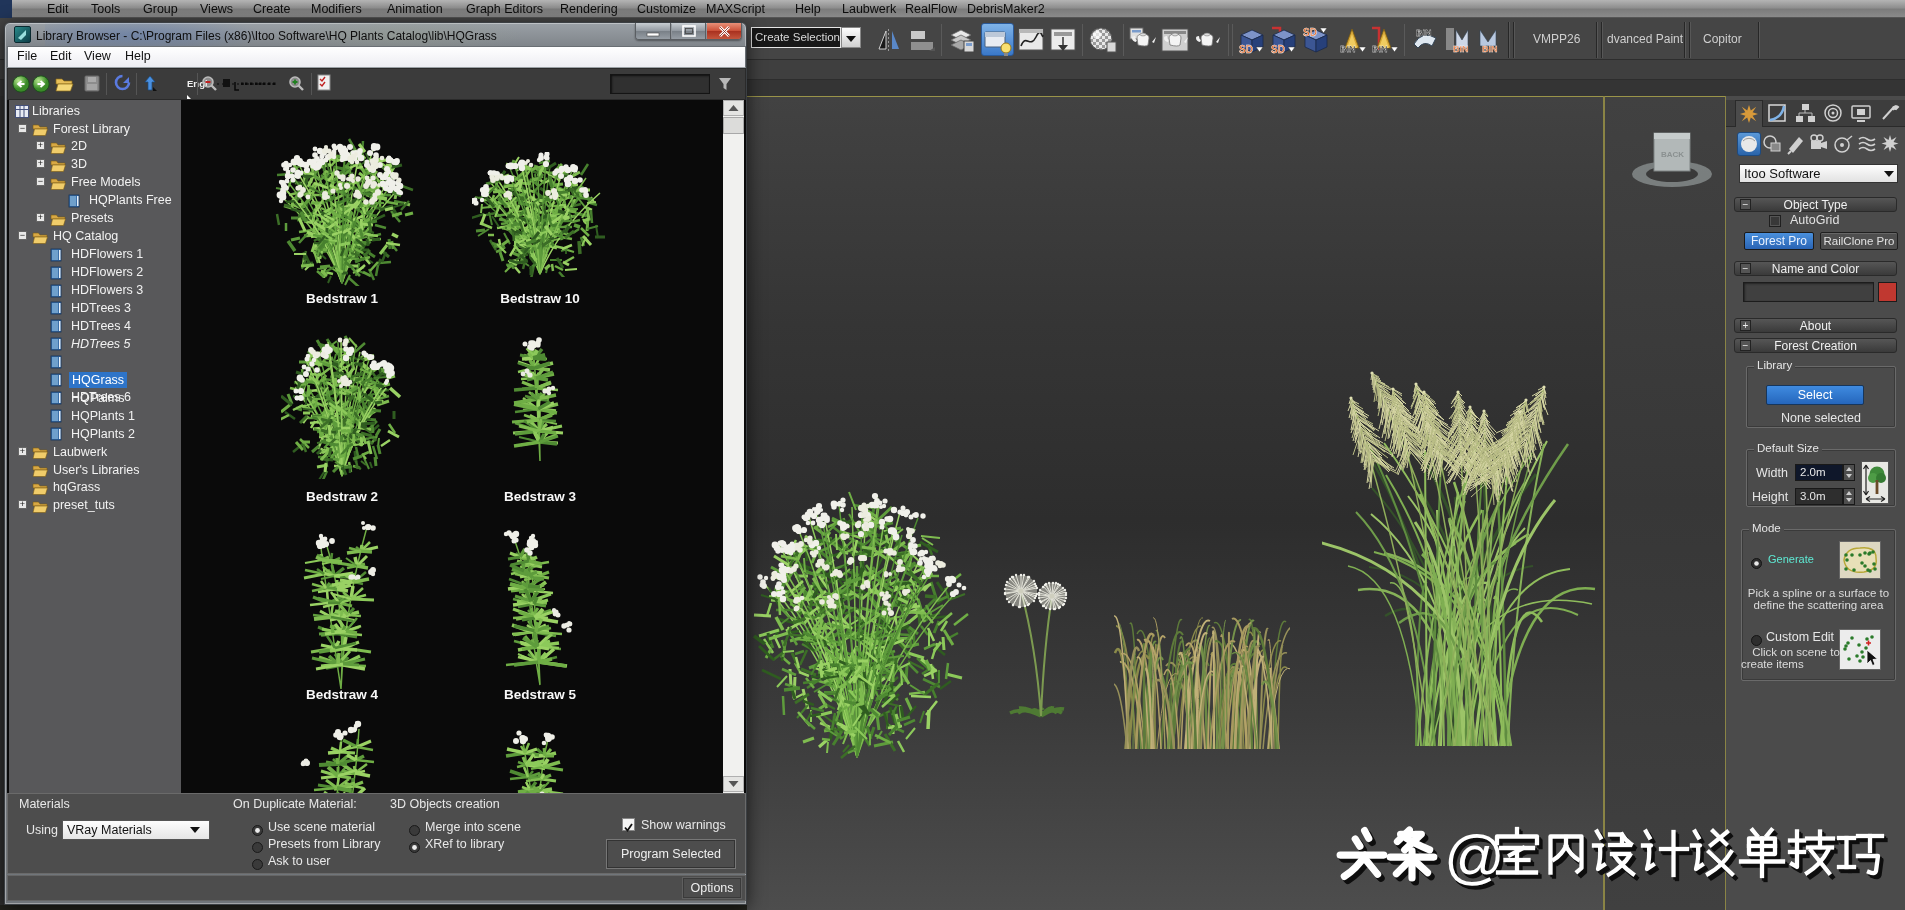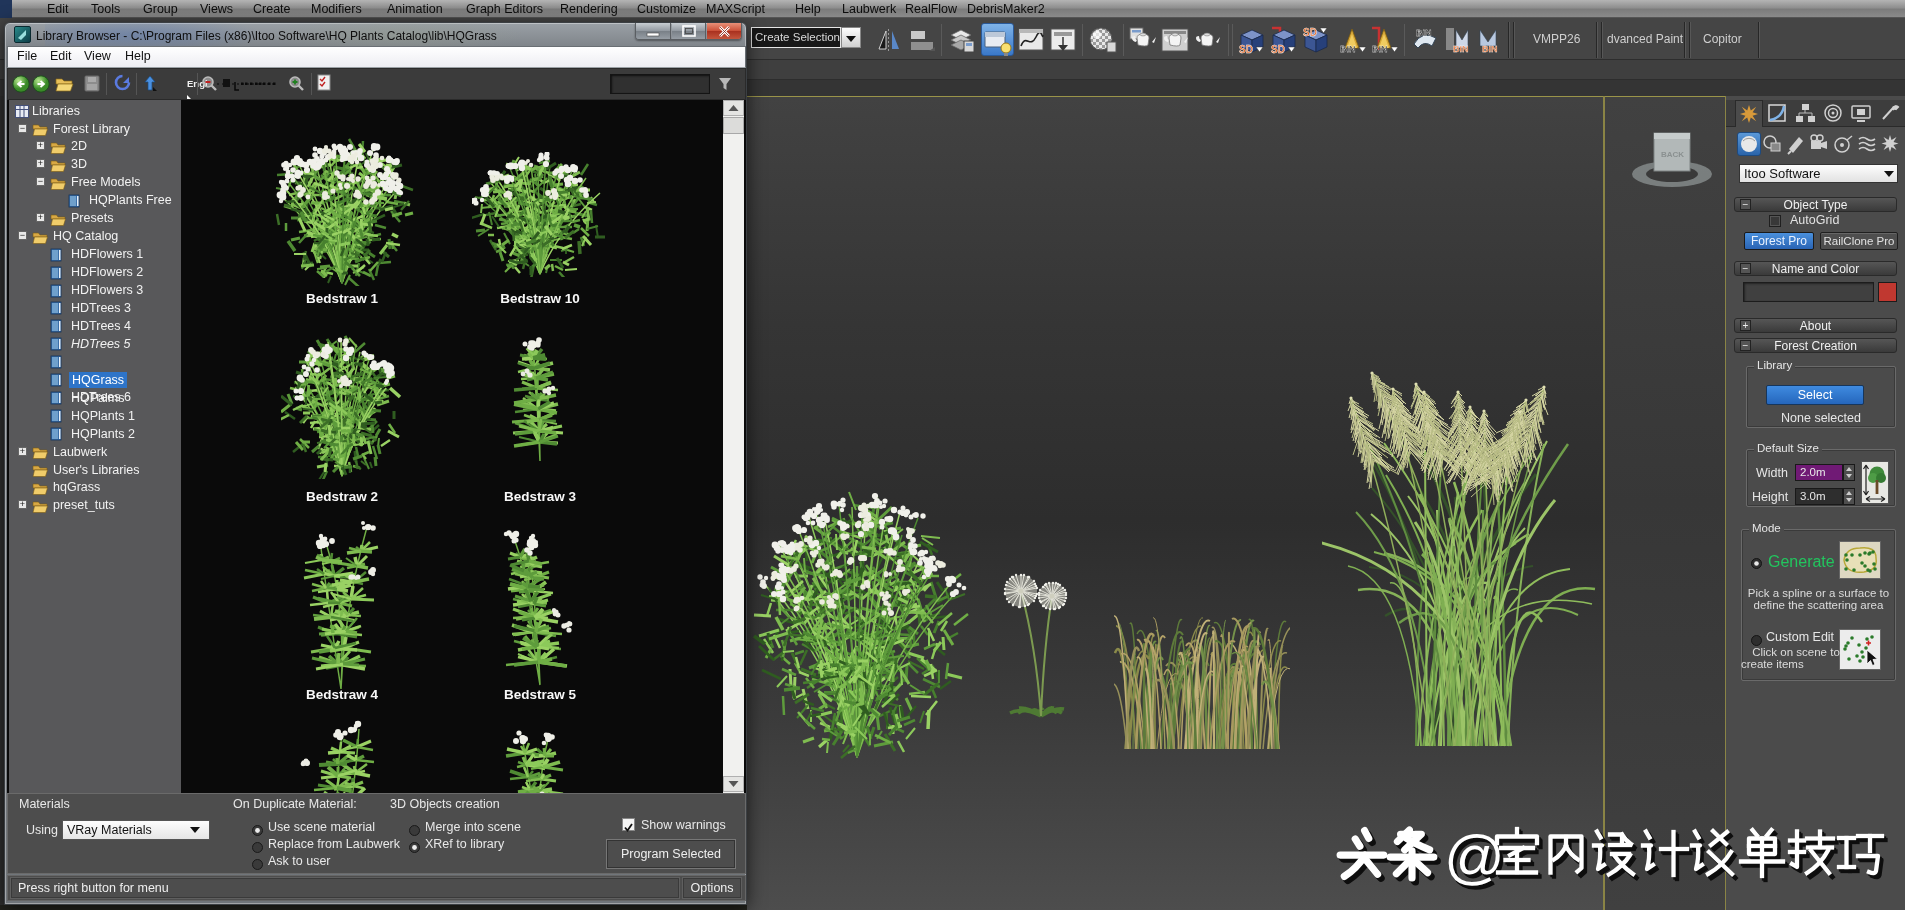--- a/index.html
+++ b/index.html
@@ -769,21 +769,21 @@
     <div class="abs" style="left:1740px;top:340px;width:11px;height:11px;background:#555;border:1px solid #222;color:#eee;font-size:10px;line-height:9px;text-align:center;">−</div>
     <div class="tx" style="left:1734px;top:339px;width:163px;text-align:center;font-size:12px;color:#f0f0f0;">Forest Creation</div>
 <div class="abs" style="left:1746px;top:366px;width:150px;height:62px;border:1px solid #6a6a6a;box-shadow:inset 0 0 0 1px #3a3a3a;border-radius:2px;"></div>
     <div class="tx" style="left:1754px;top:359px;background:#4b4b4b;padding:0 3px;font-size:11.5px;color:#e6e6e6;">Library</div>
 <div class="abs" style="left:1766px;top:385px;width:98px;height:20px;background:linear-gradient(#3f8be0,#2566bc);border:1px solid #16365c;border-radius:2px;color:#fff;font-size:12.5px;text-align:center;line-height:19px;">Select</div>
 <div class="tx" style="left:1746px;top:411px;width:150px;text-align:center;font-size:12.5px;color:#e6e6e6;">None selected</div>
 <div class="abs" style="left:1746px;top:449px;width:150px;height:58px;border:1px solid #6a6a6a;box-shadow:inset 0 0 0 1px #3a3a3a;border-radius:2px;"></div>
     <div class="tx" style="left:1754px;top:442px;background:#4b4b4b;padding:0 3px;font-size:11.5px;color:#e6e6e6;">Default Size</div>
 <div class="tx" style="left:1756px;top:466px;font-size:12.5px;color:#e6e6e6;">Width</div>
 <div class="tx" style="left:1752px;top:490px;font-size:12.5px;color:#e6e6e6;">Height</div>
-<div class="abs" style="left:1795px;top:464px;width:48px;height:17px;background:#701a75;border:1px solid #191919;color:#e8e8e8;font-size:11.5px;line-height:15px;padding-left:4px;">2.0m</div>
+<div class="abs" style="left:1795px;top:464px;width:48px;height:17px;background:#0f172a;border:1px solid #191919;color:#e8e8e8;font-size:11.5px;line-height:15px;padding-left:4px;">2.0m</div>
 <div class="abs" style="left:1843px;top:464px;width:12px;height:17px;background:#4e4e4e;border:1px solid #191919;"><svg width="10" height="15" viewBox="0 0 10 15">
         <path d="M5 2 l3 4 h-6z M5 13 l-3 -4 h6z" fill="#ccc"></path>
       </svg></div>
 <div class="abs" style="left:1795px;top:488px;width:48px;height:17px;background:#2e2e2e;border:1px solid #191919;color:#e8e8e8;font-size:11.5px;line-height:15px;padding-left:4px;">3.0m</div>
 <div class="abs" style="left:1843px;top:488px;width:12px;height:17px;background:#4e4e4e;border:1px solid #191919;"><svg width="10" height="15" viewBox="0 0 10 15">
         <path d="M5 2 l3 4 h-6z M5 13 l-3 -4 h6z" fill="#ccc"></path>
       </svg></div>
 <div class="abs" style="left:1861px;top:461px;width:28px;height:43px;background:#e8e8e4;border:1px solid #555;"><svg width="26" height="41" viewBox="0 0 26 41">
         <path d="M4 3 v30 m0 -30 l-2.5 4 m2.5 -4 l2.5 4 M4 33 l-2.5 -4 m2.5 4 l2.5 -4" stroke="#222" stroke-width="1.2" fill="none"></path>
         <path d="M4 37 h19 m0 0 l-4 -2.5 m4 2.5 l-4 2.5 M4 37 l4 -2.5 m-4 2.5 l4 2.5" stroke="#222" stroke-width="1.2" fill="none"></path>
@@ -791,21 +791,21 @@
         <circle cx="11" cy="16" r="5" fill="#4e9c46"></circle>
         <circle cx="19" cy="16" r="5" fill="#357a32"></circle>
         <rect x="13.6" y="18" width="2.8" height="14" fill="#6a4a28"></rect>
       </svg></div>
 <div class="abs" style="left:1741px;top:529px;width:155px;height:152px;border:1px solid #6a6a6a;box-shadow:inset 0 0 0 1px #3a3a3a;border-radius:2px;"></div>
     <div class="tx" style="left:1749px;top:522px;background:#4b4b4b;padding:0 3px;font-size:11.5px;color:#e6e6e6;">Mode</div>
 <div class="abs" style="left:1751px;top:555px;"><svg width="11" height="11" viewBox="0 0 11 11">
         <circle cx="5.5" cy="5.5" r="5" fill="#2e2e2e" stroke="#151515"></circle>
         <circle cx="5.5" cy="5.5" r="2.3" fill="#e8e8e8"></circle>
       </svg></div>
-<div class="tx" style="left:1768px;top:553px;font-size:16px;color:#22c55e;">Generate</div>
+<div class="tx" style="left:1768px;top:553px;font-size:11px;color:#5eead4;">Generate</div>
 <div class="abs" style="left:1839px;top:541px;width:42px;height:38px;background:#ded8c2;border:1px solid #666;"><svg width="40" height="36" viewBox="0 0 40 36">
         <path d="M4 18 q2 -12 16 -12 q16 -2 16 10 q2 12 -12 14 q-18 2 -20 -12z" fill="#e8e0b8" stroke="#b8a838" stroke-width="1.5"></path>
         <circle cx="25" cy="24" r="1.8" fill="#2a7a2a"></circle>
         <circle cx="30" cy="29" r="1.8" fill="#2a7a2a"></circle>
         <circle cx="28" cy="28" r="1.8" fill="#2a7a2a"></circle>
         <circle cx="7" cy="18" r="1.8" fill="#2a7a2a"></circle>
         <circle cx="34" cy="22" r="1.8" fill="#2a7a2a"></circle>
         <circle cx="33" cy="10" r="1.8" fill="#2a7a2a"></circle>
         <circle cx="20" cy="13" r="1.8" fill="#2a7a2a"></circle>
         <circle cx="22" cy="21" r="1.8" fill="#2a7a2a"></circle>
@@ -2227,36 +2227,35 @@
       <div class="abs" style="left:185px;top:804px;width:0;height:0;border-left:5px solid transparent;border-right:5px solid transparent;border-top:6px solid #111;"></div>
       <div class="tx" style="left:228px;top:774px;font-size:12.5px;color:#e8e8e8;">On Duplicate Material:</div>
       <div class="abs" style="left:247px;top:799px;"><svg width="11" height="11" viewBox="0 0 11 11">
           <circle cx="5.5" cy="5.5" r="5" fill="#3a3a3a" stroke="#1a1a1a"></circle>
           <circle cx="5.5" cy="5.5" r="2.4" fill="#ececec"></circle>
         </svg></div>
       <div class="tx" style="left:263px;top:797px;font-size:12.5px;color:#e8e8e8;">Use scene material</div>
       <div class="abs" style="left:247px;top:816px;"><svg width="11" height="11" viewBox="0 0 11 11">
           <circle cx="5.5" cy="5.5" r="5" fill="#3a3a3a" stroke="#1a1a1a"></circle>
         </svg></div>
-      <div class="tx" style="left:263px;top:814px;font-size:12.5px;color:#e8e8e8;">Replace from Laubwerk</div>
+      <div class="tx" style="left:263px;top:814px;font-size:12.5px;color:#e8e8e8;">Presets from Library</div>
       <div class="abs" style="left:247px;top:833px;"><svg width="11" height="11" viewBox="0 0 11 11">
           <circle cx="5.5" cy="5.5" r="5" fill="#3a3a3a" stroke="#1a1a1a"></circle>
         </svg></div>
       <div class="tx" style="left:263px;top:831px;font-size:12.5px;color:#e8e8e8;">Ask to user</div>
       <div class="tx" style="left:385px;top:774px;font-size:12.5px;color:#e8e8e8;">3D Objects creation</div>
       <div class="abs" style="left:404px;top:799px;"><svg width="11" height="11" viewBox="0 0 11 11">
           <circle cx="5.5" cy="5.5" r="5" fill="#3a3a3a" stroke="#1a1a1a"></circle>
         </svg></div>
       <div class="tx" style="left:420px;top:797px;font-size:12.5px;color:#e8e8e8;">Merge into scene</div>
       <div class="abs" style="left:404px;top:816px;"><svg width="11" height="11" viewBox="0 0 11 11">
           <circle cx="5.5" cy="5.5" r="5" fill="#3a3a3a" stroke="#1a1a1a"></circle>
           <circle cx="5.5" cy="5.5" r="2.4" fill="#ececec"></circle>
         </svg></div>
       <div class="tx" style="left:420px;top:814px;font-size:12.5px;color:#e8e8e8;">XRef to library</div>
       <div class="abs" style="left:617px;top:795px;width:13px;height:13px;background:#f4f4f4;border:1px solid #888;"><svg width="11" height="11" viewBox="0 0 11 11">
           <path d="M2 5.5 l2.5 3 L9 2" stroke="#111" stroke-width="1.8" fill="none"></path>
         </svg></div>
       <div class="tx" style="left:636px;top:795px;font-size:12.5px;color:#e8e8e8;">Show warnings</div>
       <div class="abs" style="left:601px;top:816px;width:130px;height:30px;background:#4d4d4d;border:1px solid #777;box-shadow:inset 0 0 0 1px #333;color:#eee;font-size:12.5px;text-align:center;line-height:28px;">Program Selected</div>
       <div class="abs" style="left:2px;top:852px;width:739px;height:26px;background:#4d4d4d;border:1px solid #666;"></div>
-      <div class="abs" style="left:6px;top:855px;width:668px;height:20px;border:1px solid #3a3a3a;box-shadow:0 0 0 1px #5f5f5f;color:#efefef;font-size:12.5px;line-height:19px;padding-left:6px;">Press right button for menu</div>
       <div class="abs" style="left:678px;top:855px;width:58px;height:20px;border:1px solid #3a3a3a;box-shadow:0 0 0 1px #5f5f5f;color:#efefef;font-size:12.5px;line-height:19px;text-align:center;">Options</div>
     </div>
 </div>
 </body></html>

